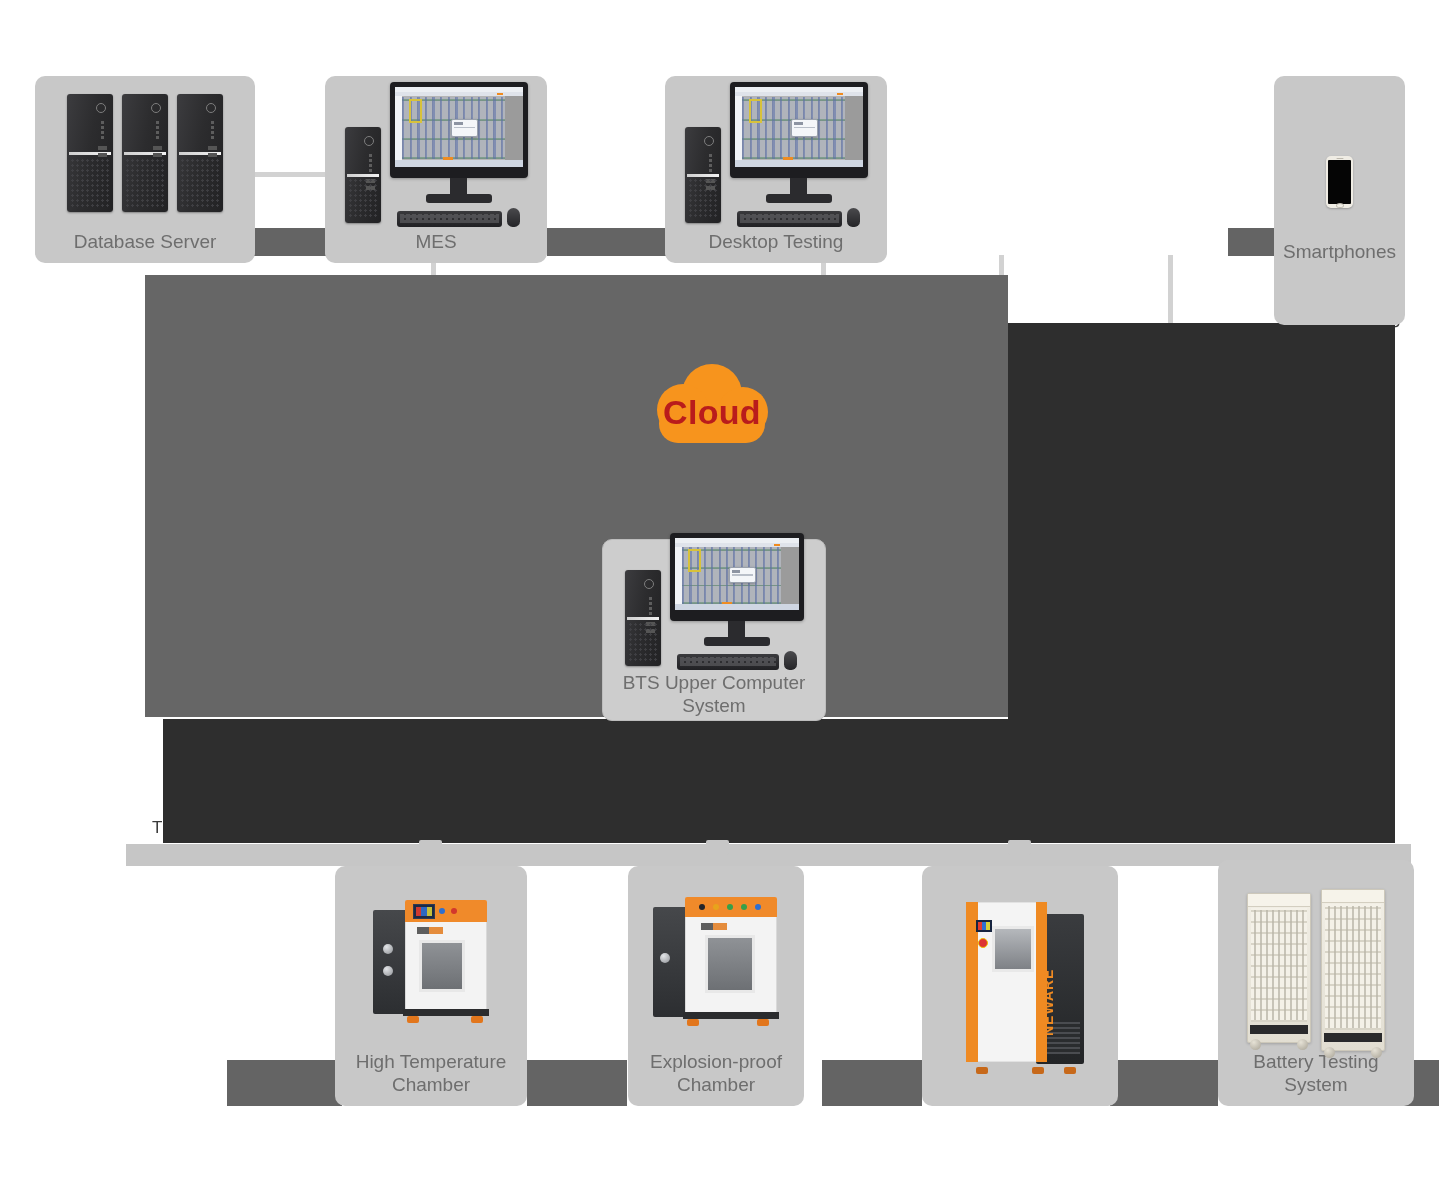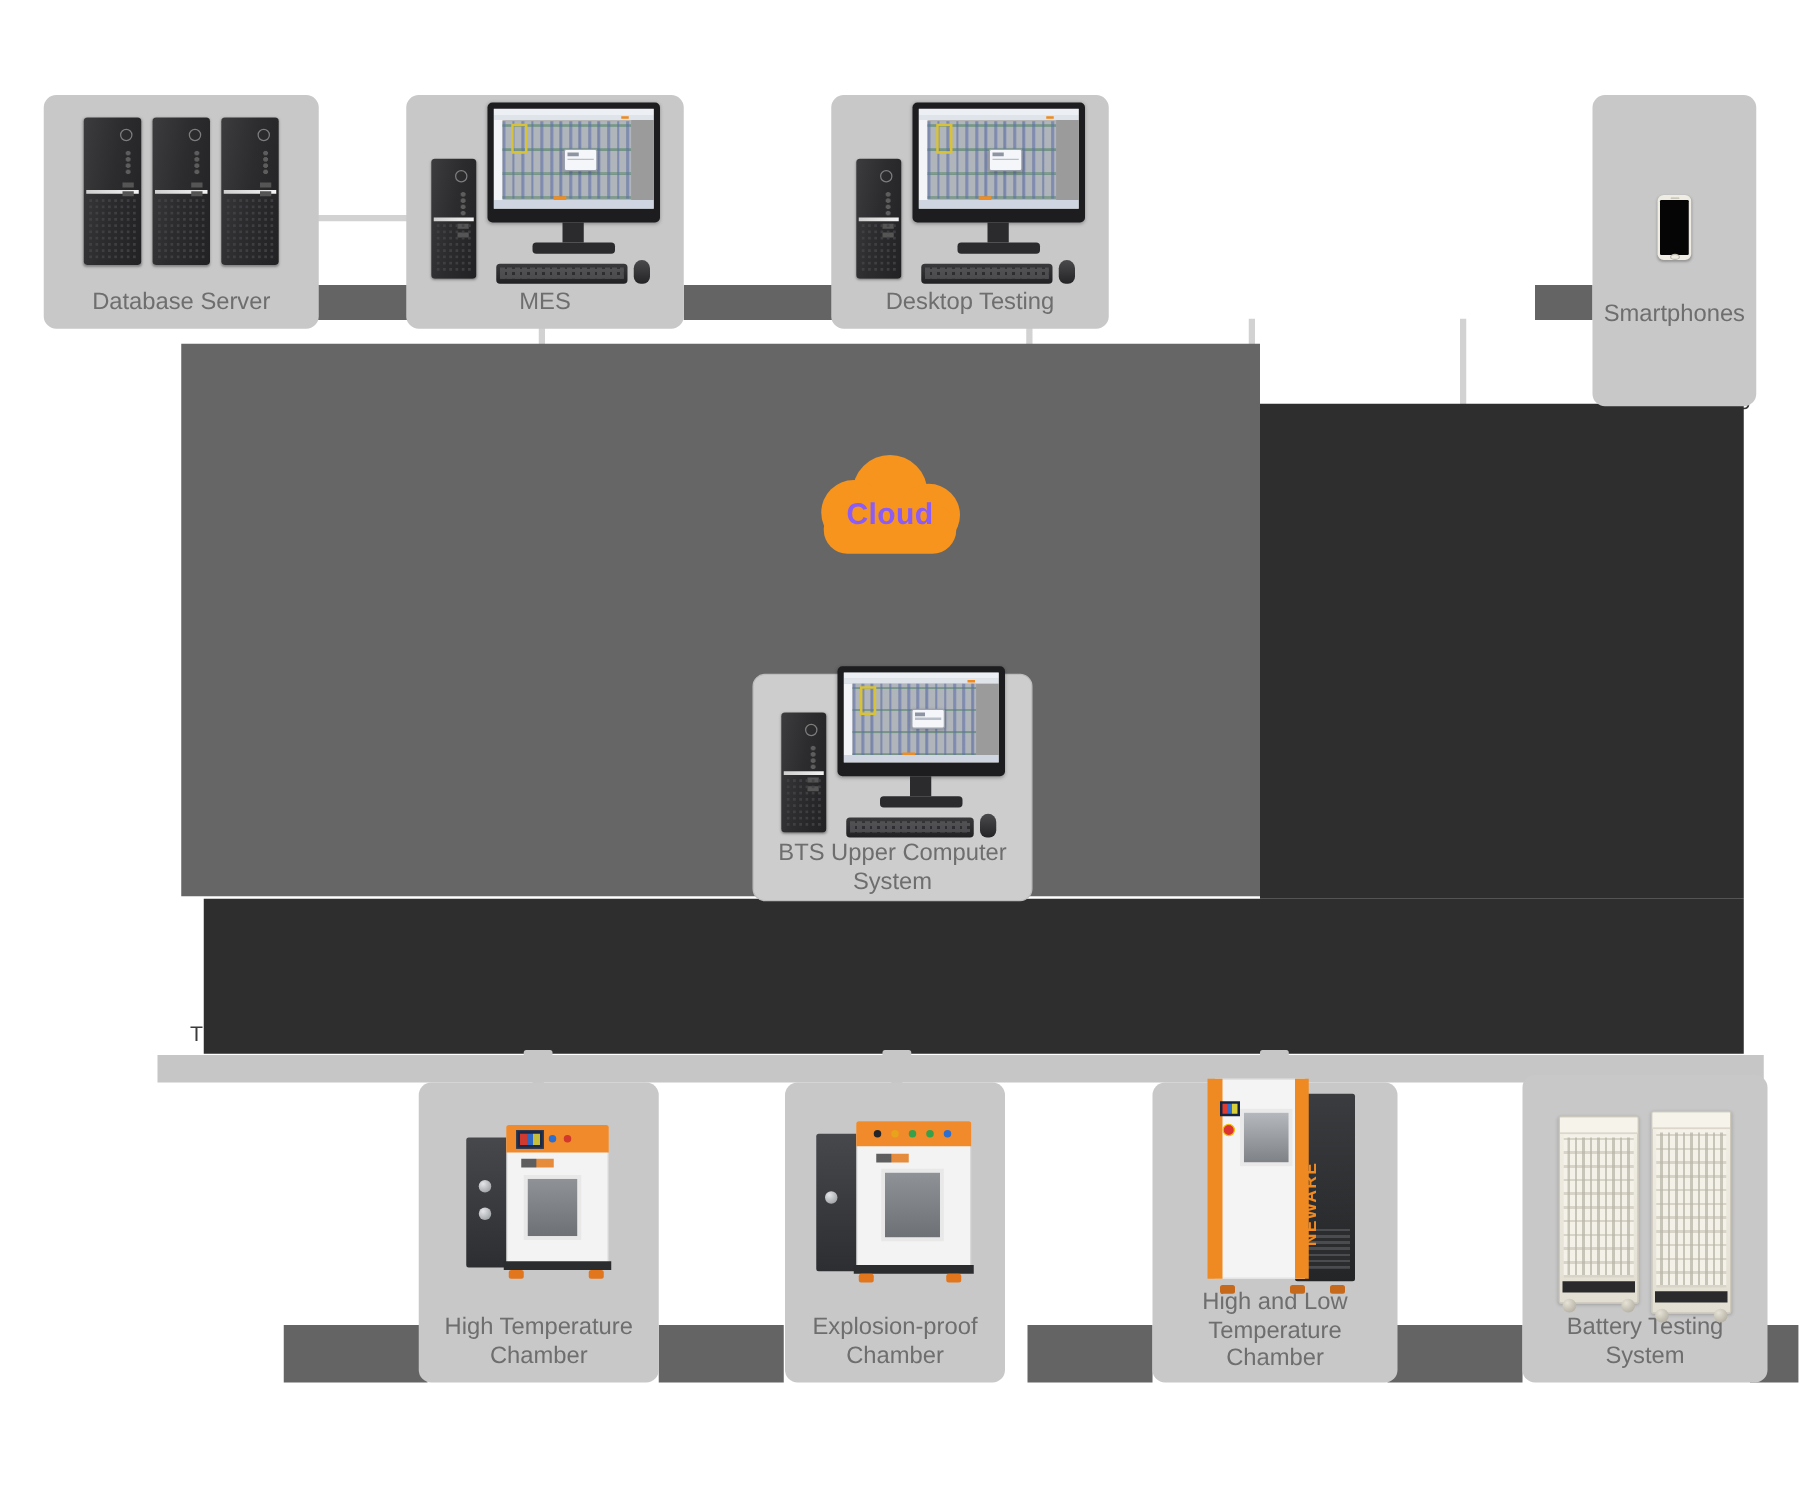--- a/index.html
+++ b/index.html
@@ -66,22 +66,22 @@
   
   .cloud{
     position:absolute;
     width:146px;height:96px;
   }
   .cloud svg{display:block;}
   .cloudtxt{
     position:absolute;
     left:0;top:0;width:146px;height:96px;
     display:flex;align-items:center;justify-content:center;
-    color:#8b5cf6;
-    font-size:24px;
+    color:#b91c1c;
+    font-size:34px;
     font-weight:bold;
     letter-spacing:.3px;
     padding-top:12px;
     box-sizing:border-box;
     pointer-events:none;
   }
 
   
   .busbar{position:absolute;background:#c6c6c6;}
   .busdrop{position:absolute;background:#c6c6c6;width:9px;}
@@ -555,22 +555,20 @@
         <span class="ostrip2"></span>
         <span class="win"></span>
         <span class="panel"></span>
         <span class="estop"></span>
         <span class="brand">NEWARE</span>
         <span class="ft2" style="left:20px;"></span>
         <span class="ft2" style="left:76px;"></span>
         <span class="ft2" style="left:108px;"></span>
       </div>
     </div>
-    <div class="caption">High and Low
-Temperature Chamber</div>
   </div>
 
   <div class="card" style="left:1218px;top:860px;width:196px;height:246px;">
     <div class="art" style="gap:10px;align-items:flex-end;">
       <div class="rack" style="height:148px;margin-bottom:8px;">
         <span class="top"></span>
         <span class="shelves"></span>
         <span class="chans"></span>
         <span class="btm"></span>
         <span class="wheel" style="left:2px;"></span>

